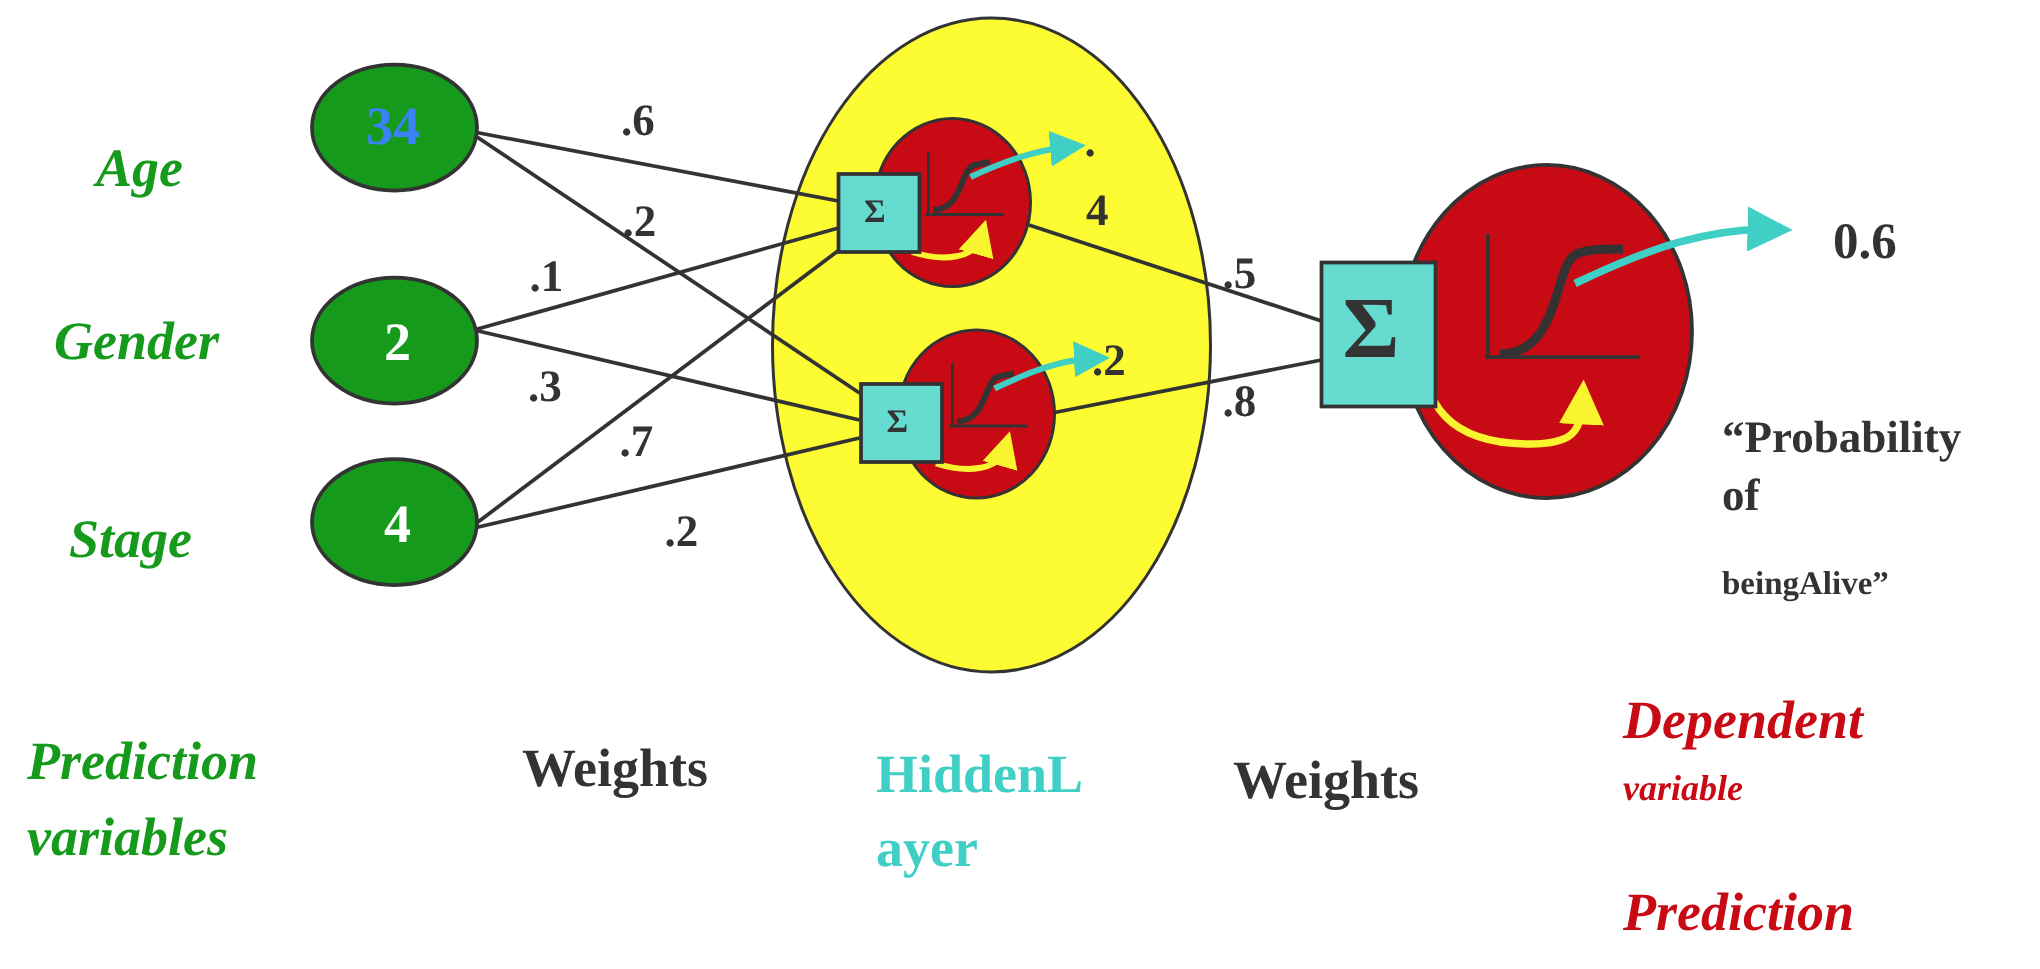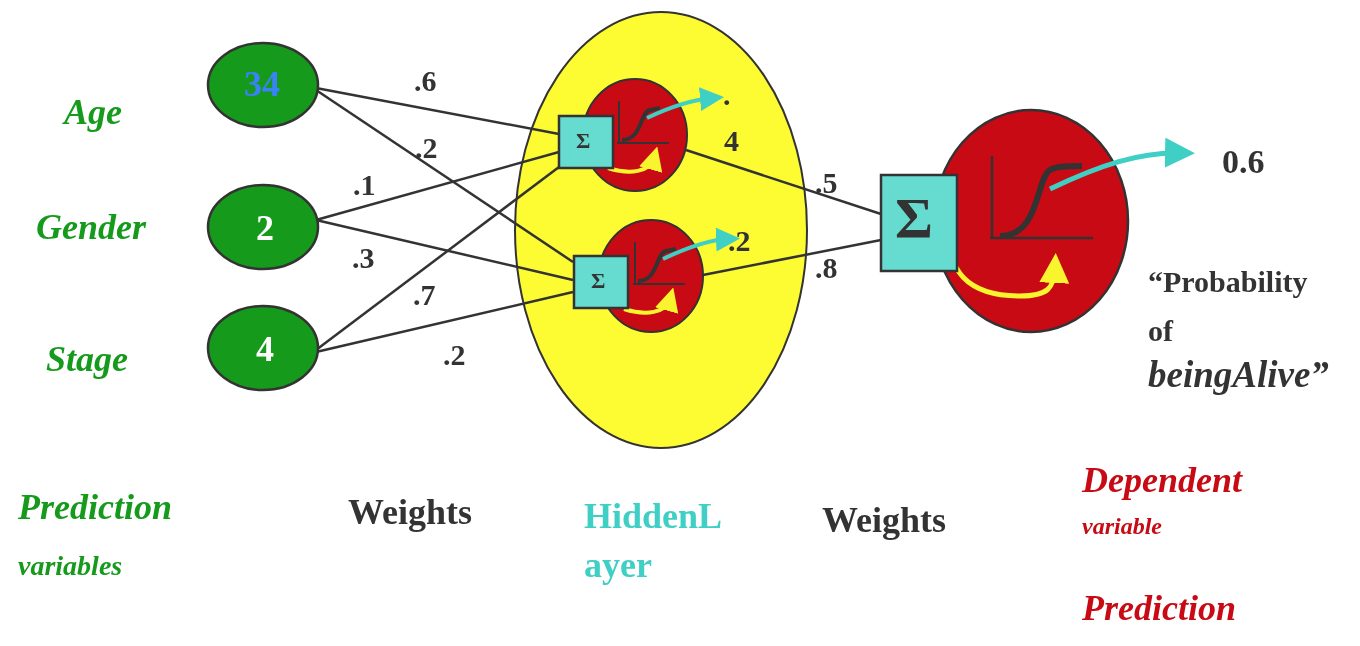--- a/index.html
+++ b/index.html
@@ -97,25 +97,25 @@
 <div class="lbl dark" style="left:895px;top:190px;font-size:58px;">Σ</div>
 
 <div class="lbl w" style="left:723px;top:80px;">.</div>
 <div class="lbl w" style="left:724px;top:126px;">4</div>
 <div class="lbl w" style="left:728px;top:226px;">.2</div>
 
 <div class="lbl w" style="left:815px;top:168px;">.5</div>
 <div class="lbl w" style="left:815px;top:253px;">.8</div>
 
 <div class="lbl dark" style="left:1222px;top:145px;font-size:34px;">0.6</div>
-<div class="lbl dark" style="left:1148px;top:267px;font-size:30px;">“Probability</div>
+<div class="lbl dark" style="left:1148px;top:277px;font-size:30px;">“Probability</div>
 <div class="lbl dark" style="left:1148px;top:316px;font-size:30px;">of</div>
-<div class="lbl dark" style="left:1148px;top:356px;font-size:37px;font-style:italic;">beingAlive”</div>
+<div class="lbl dark" style="left:1148px;top:378px;font-size:22px;">beingAlive”</div>
 
 <div class="lbl green-it" style="left:18px;top:489px;font-size:36px;">Prediction</div>
-<div class="lbl green-it" style="left:18px;top:552px;font-size:28px;">variables</div>
+<div class="lbl green-it" style="left:18px;top:540px;font-size:36px;">variables</div>
 <div class="lbl dark" style="left:348px;top:494px;font-size:36px;">Weights</div>
 <div class="lbl teal" style="left:584px;top:498px;font-size:36px;">HiddenL</div>
 <div class="lbl teal" style="left:584px;top:547px;font-size:36px;">ayer</div>
 <div class="lbl dark" style="left:822px;top:502px;font-size:36px;">Weights</div>
 <div class="lbl red-it" style="left:1082px;top:462px;font-size:36px;">Dependent</div>
 <div class="lbl red-it" style="left:1082px;top:514px;font-size:24px;">variable</div>
 <div class="lbl red-it" style="left:1082px;top:590px;font-size:36px;">Prediction</div>
 
 </body></html>

